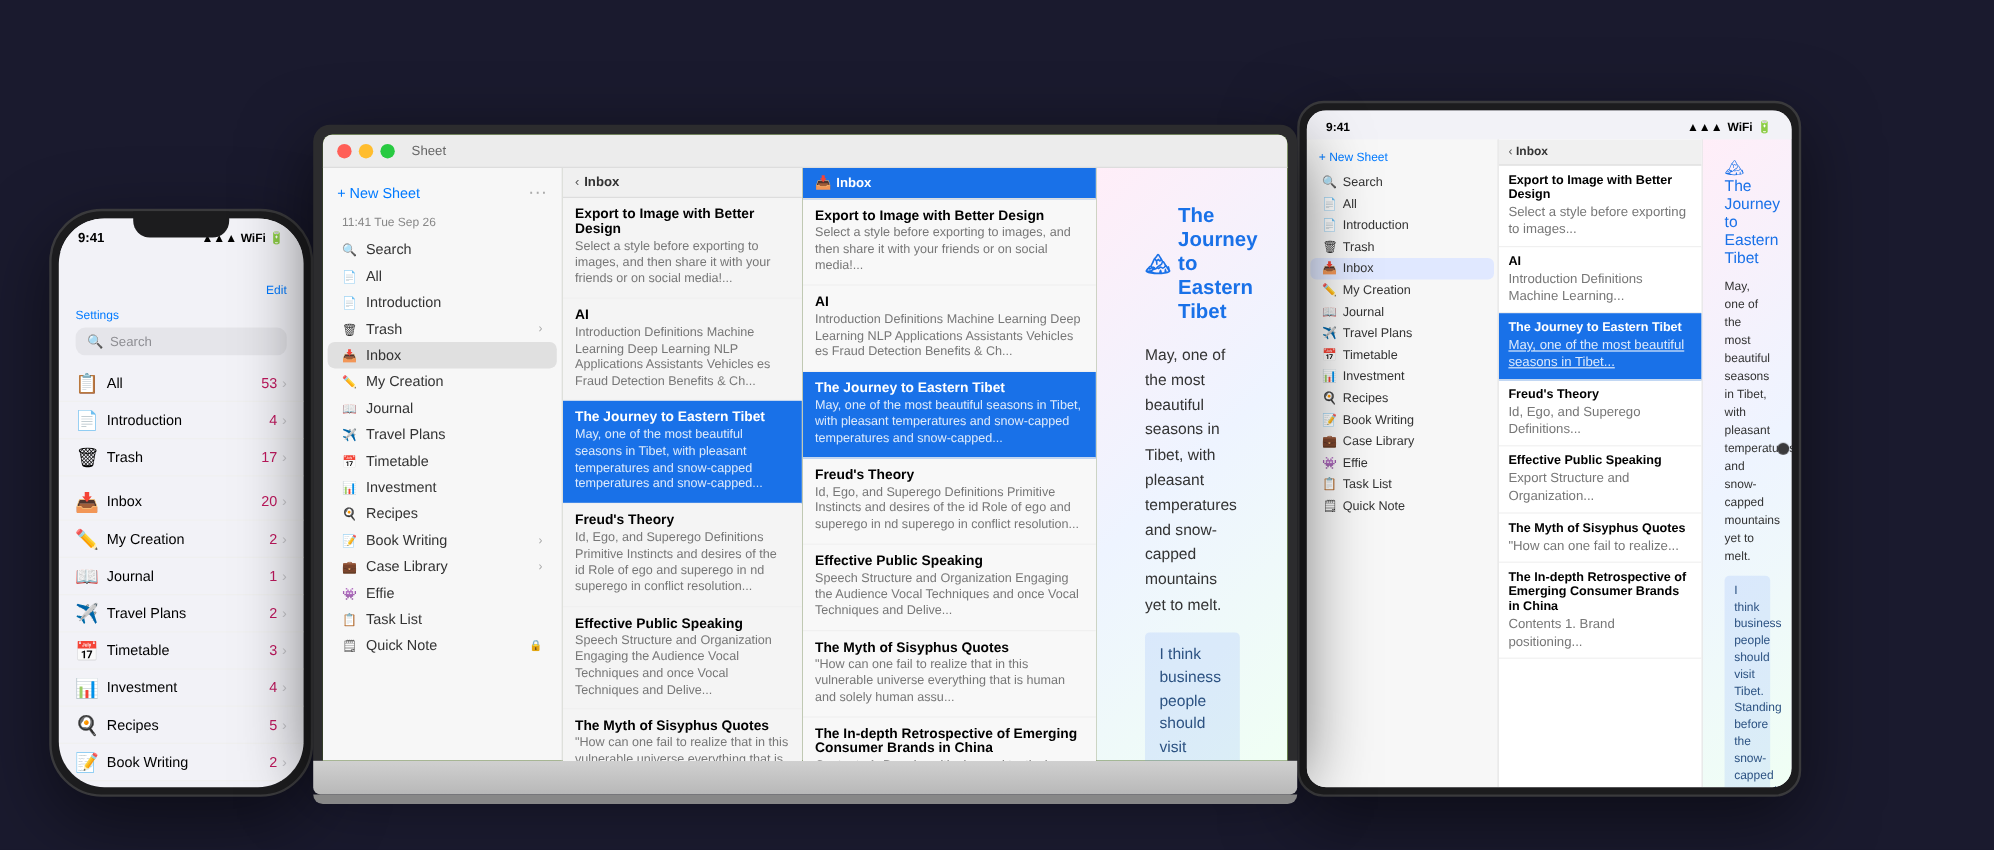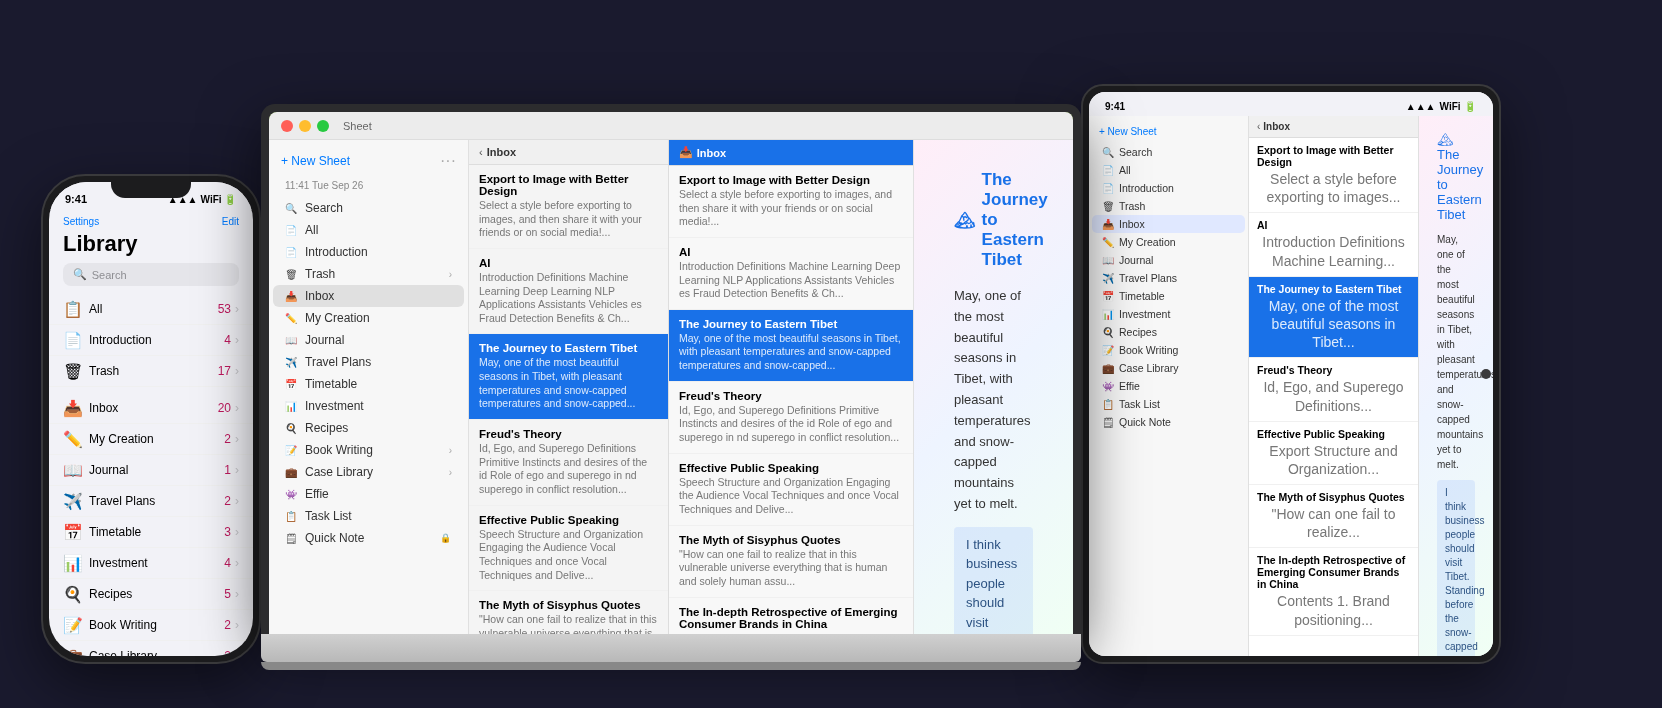--- a/index.html
+++ b/index.html
@@ -334,22 +334,22 @@
     }
     .ipad-list-item {
       padding: 6px 8px;
       border-bottom: 1px solid #f0f0f0;
       cursor: pointer;
       font-size: 10px;
     }
     .ipad-list-item.selected { background: #1971e8; color: #fff; }
     .ipad-list-item .li-title { font-weight: 600; font-size: 10.5px; margin-bottom: 2px; }
     .ipad-list-item.selected .li-title { color: #fff; }
-    .ipad-list-item .li-preview { font-size: 14px; color: #777; line-height: 1.3; text-align: center; }
-    .ipad-list-item.selected .li-preview { color: rgba(255,255,255,0.85); }
+    .ipad-list-item .li-preview { font-size: 11px; color: #777; line-height: 1.3; }
+    .ipad-list-item.selected .li-preview { color: rgba(255,255,255,0.85); text-decoration: underline; }
 
     .ipad-editor {
       flex: 1;
       background: linear-gradient(135deg, #ffeef8 0%, #eef4ff 50%, #f0fff4 100%);
       overflow-y: auto;
       padding: 16px 18px;
     }
     .ipad-editor-title {
       font-size: 13px;
       font-weight: 400;
@@ -367,21 +367,21 @@
       line-height: 1.4;
     }
 
     
     .iphone-lib-header {
       padding: 6px 14px 4px;
       display: flex;
       align-items: center;
       justify-content: space-between;
     }
-    .iphone-lib-settings { font-size: 10px; color: #007aff; }
+    .iphone-lib-settings { font-size: 10px; color: #007aff; margin-top: 42px; }
     .iphone-lib-edit { font-size: 10px; color: #007aff; }
     .iphone-lib-title { font-size: 22px; font-weight: 700; padding: 0 14px 6px; color: #000; }
     .iphone-search-bar {
       margin: 0 14px 8px;
       background: #e5e5ea;
       border-radius: 8px;
       padding: 5px 10px;
       font-size: 11px;
       color: #8e8e93;
       display: flex;
@@ -435,21 +435,20 @@
         </div>
       </div>
 
       <div class="iphone-content">
 
         <div class="iphone-lib-header">
           <span class="iphone-lib-settings">Settings</span>
           <span class="iphone-lib-edit">Edit</span>
         </div>
 
-        <div class="iphone-lib-title">Library</div>
 
         <div class="iphone-search-bar">
           <span>🔍</span>
           <span>Search</span>
         </div>
 
         <div class="iphone-lib-list">
 
           <div class="iphone-lib-item">
             <span class="lii-icon">📋</span>

